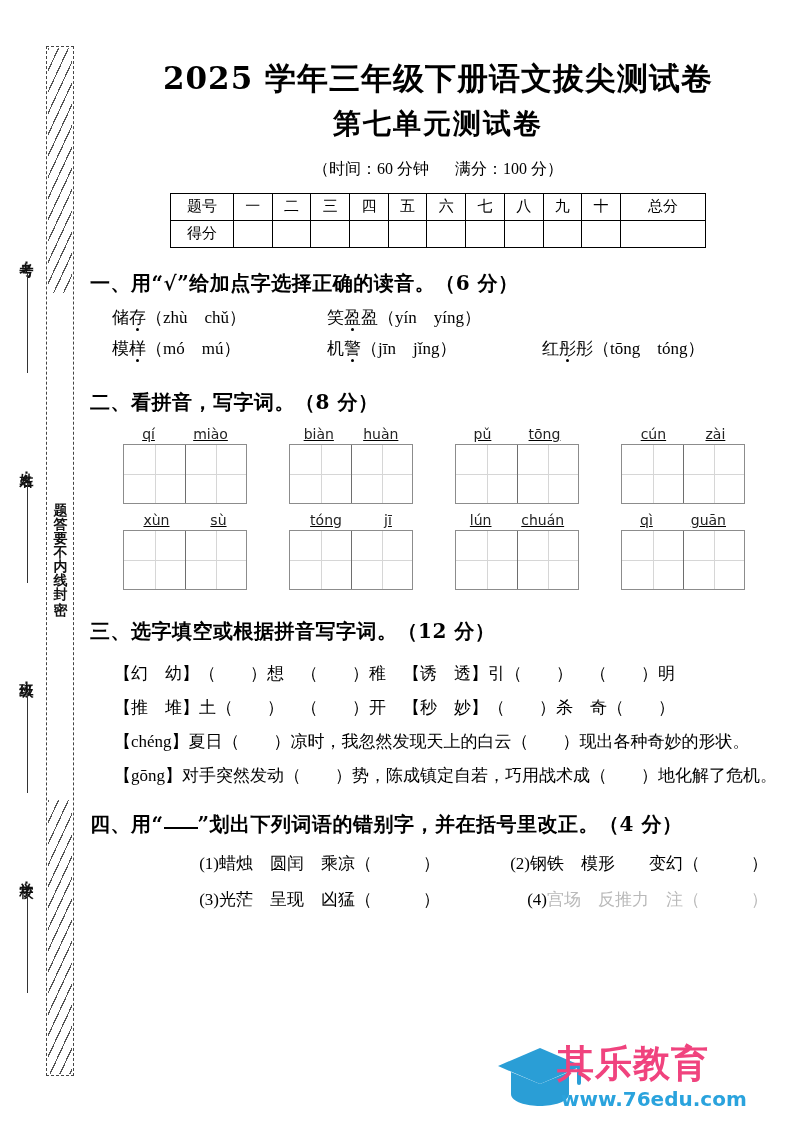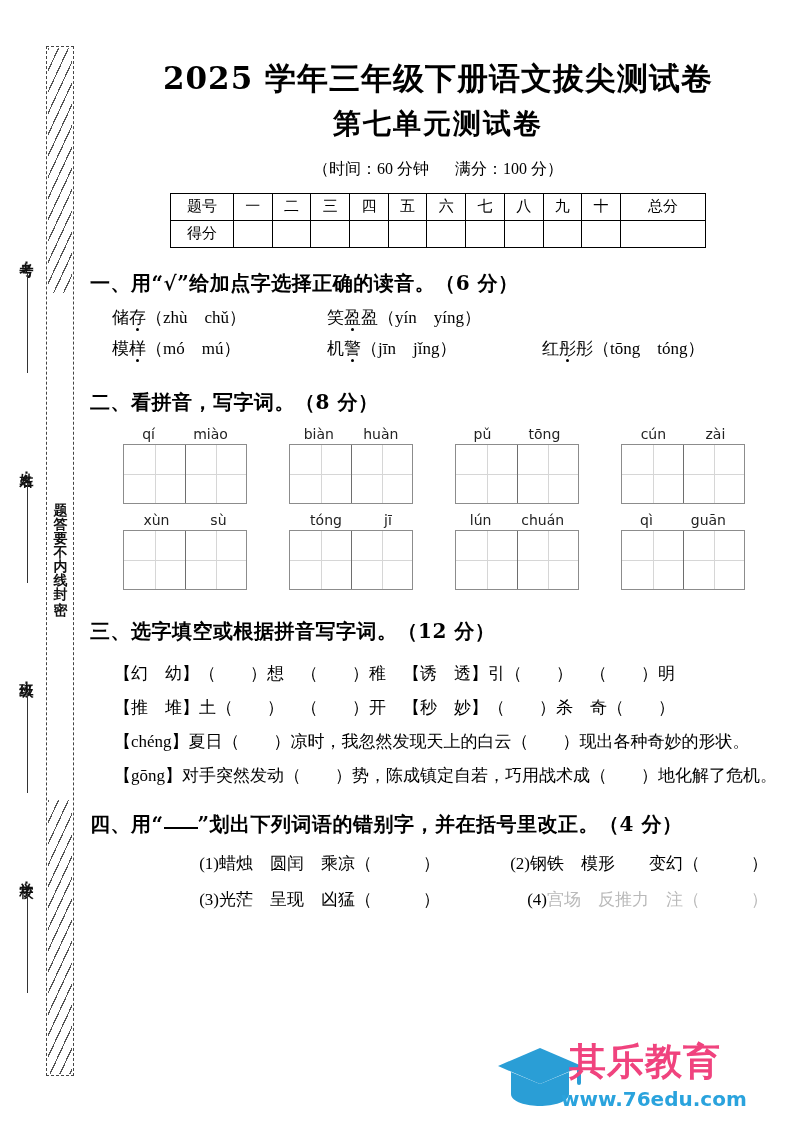--- a/index.html
+++ b/index.html
@@ -195,21 +195,21 @@
     left: 50%;
     bottom: -5px;
     width: 3px;
     height: 3px;
     margin-left: -1.5px;
     border-radius: 50%;
     background: #000;
   }
 
   
-  .q2-rows { padding-top: 10px; padding-left: 14px; }
+  .q2-rows { padding-top: 10px; padding-left: 14px; text-decoration: underline; }
   .q2-row {
     display: flex;
     margin-bottom: 8px;
   }
   .q2-cell {
     width: 166px;
   }
   .py-line {
     text-align: center;
     width: 124px;
@@ -283,23 +283,23 @@
   }
   #watermark .cap {
     position: absolute;
     left: 0;
     top: 2px;
     width: 86px;
     height: 66px;
   }
   #watermark .brand {
     position: absolute;
-    left: 72px;
+    left: 60px;
     top: 0px;
-    font-family: Liberation Mono, monospace;
+    font-family: Liberation Sans, sans-serif;
     font-size: 37px;
     font-weight: bold;
     color: #f0437e;
     letter-spacing: 1px;
     line-height: 44px;
     white-space: nowrap;
   }
   #watermark .url {
     position: absolute;
     left: 64px;

